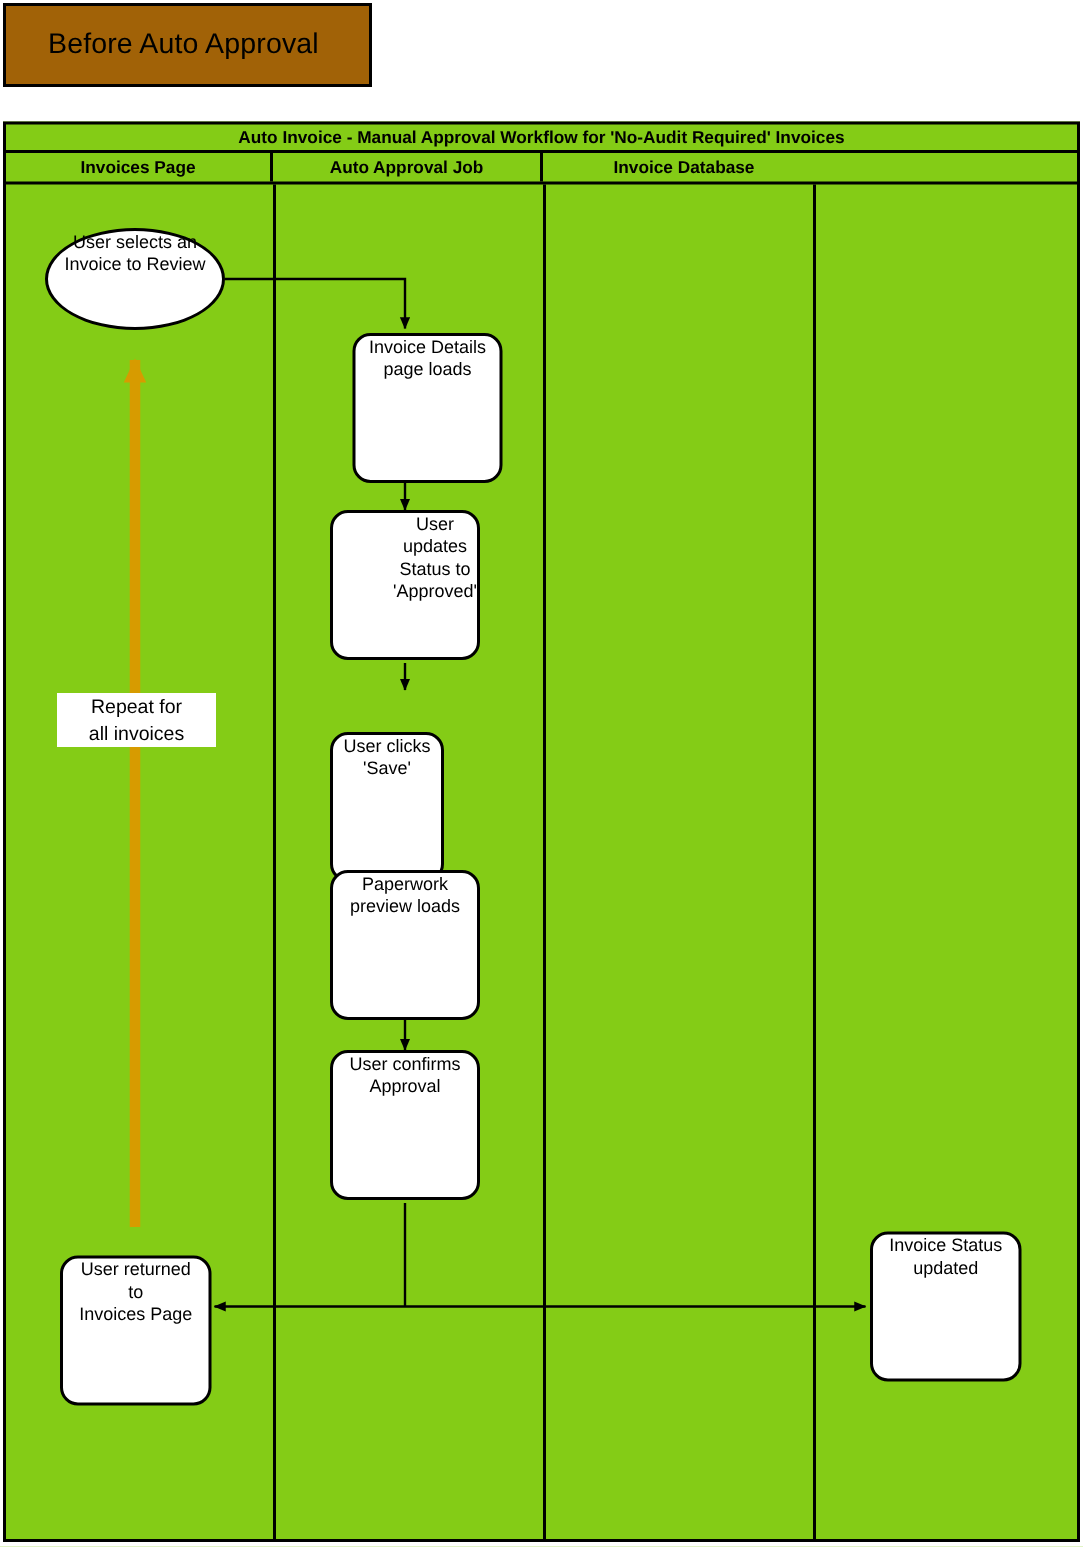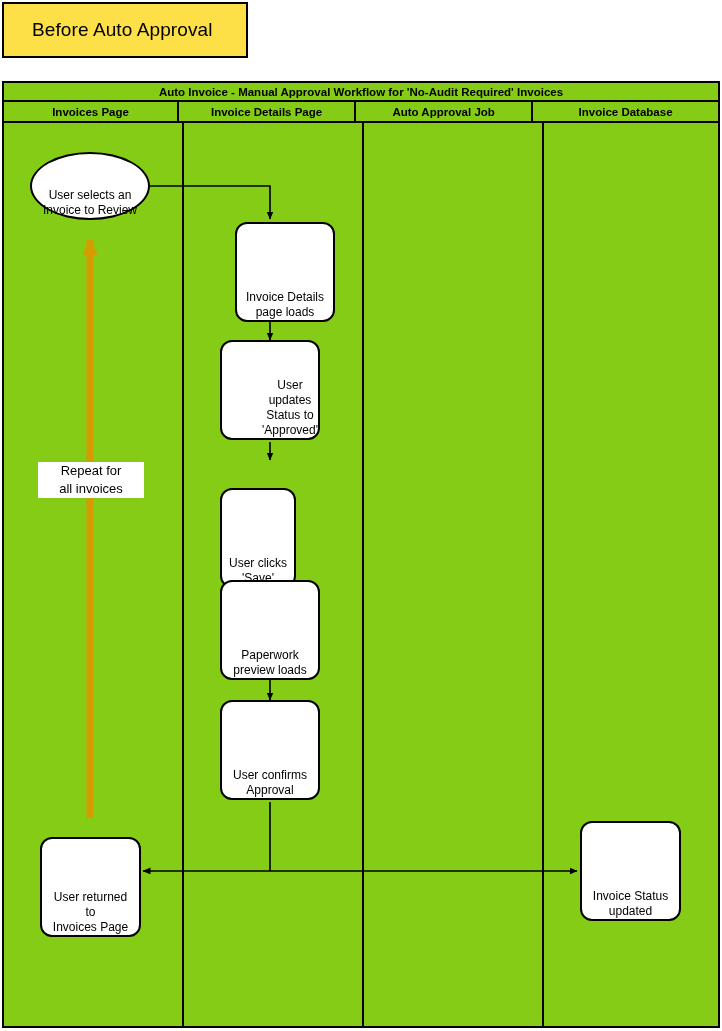--- a/index.html
+++ b/index.html
@@ -17,21 +17,21 @@
   }
 
   
   #title-card {
     position: absolute;
     left: 2px;
     top: 2px;
     width: 246px;
     height: 56px;
     border: 2px solid #000000;
-    background: #fde047;
+    background: #a16207;
     box-sizing: border-box;
     display: flex;
     align-items: center;
     padding-left: 28px;
   }
   #title-card .title-text {
     font-size: 19px;
     line-height: 22px;
     color: #000000;
     letter-spacing: 0.1px;
@@ -111,21 +111,21 @@
   }
   #flow-layer svg { display: block; }
 
   
   .node {
     position: absolute;
     background: #ffffff;
     border: 2px solid #000000;
     box-sizing: border-box;
     display: flex;
-    align-items: flex-end;
+    align-items: flex-start;
     justify-content: center;
     text-align: center;
     font-size: 12px;
     line-height: 15px;
     color: #000000;
   }
   .node.rounded { border-radius: 12px; }
   .node.oval { border-radius: 50%; }
 
   .node-label { display: block; white-space: pre-line; padding: 0 6px; }
@@ -151,21 +151,20 @@
 <div id="title-card">
   <span class="title-text">Before Auto Approval</span>
 </div>
 
 <div id="swimlane">
 
   <div id="lane-title">Auto Invoice - Manual Approval Workflow for 'No-Audit Required' Invoices</div>
 
   <div id="lane-headers">
     <div class="lane-head w1">Invoices Page</div>
-    <div class="lane-head w2">Invoice Details Page</div>
     <div class="lane-head w3">Auto Approval Job</div>
     <div class="lane-head w4">Invoice Database</div>
   </div>
 
   <div class="lane-sep" id="lane-sep-1"></div>
   <div class="lane-sep" id="lane-sep-2"></div>
   <div class="lane-sep" id="lane-sep-3"></div>
 </div>
 
 <div id="flow-layer">

